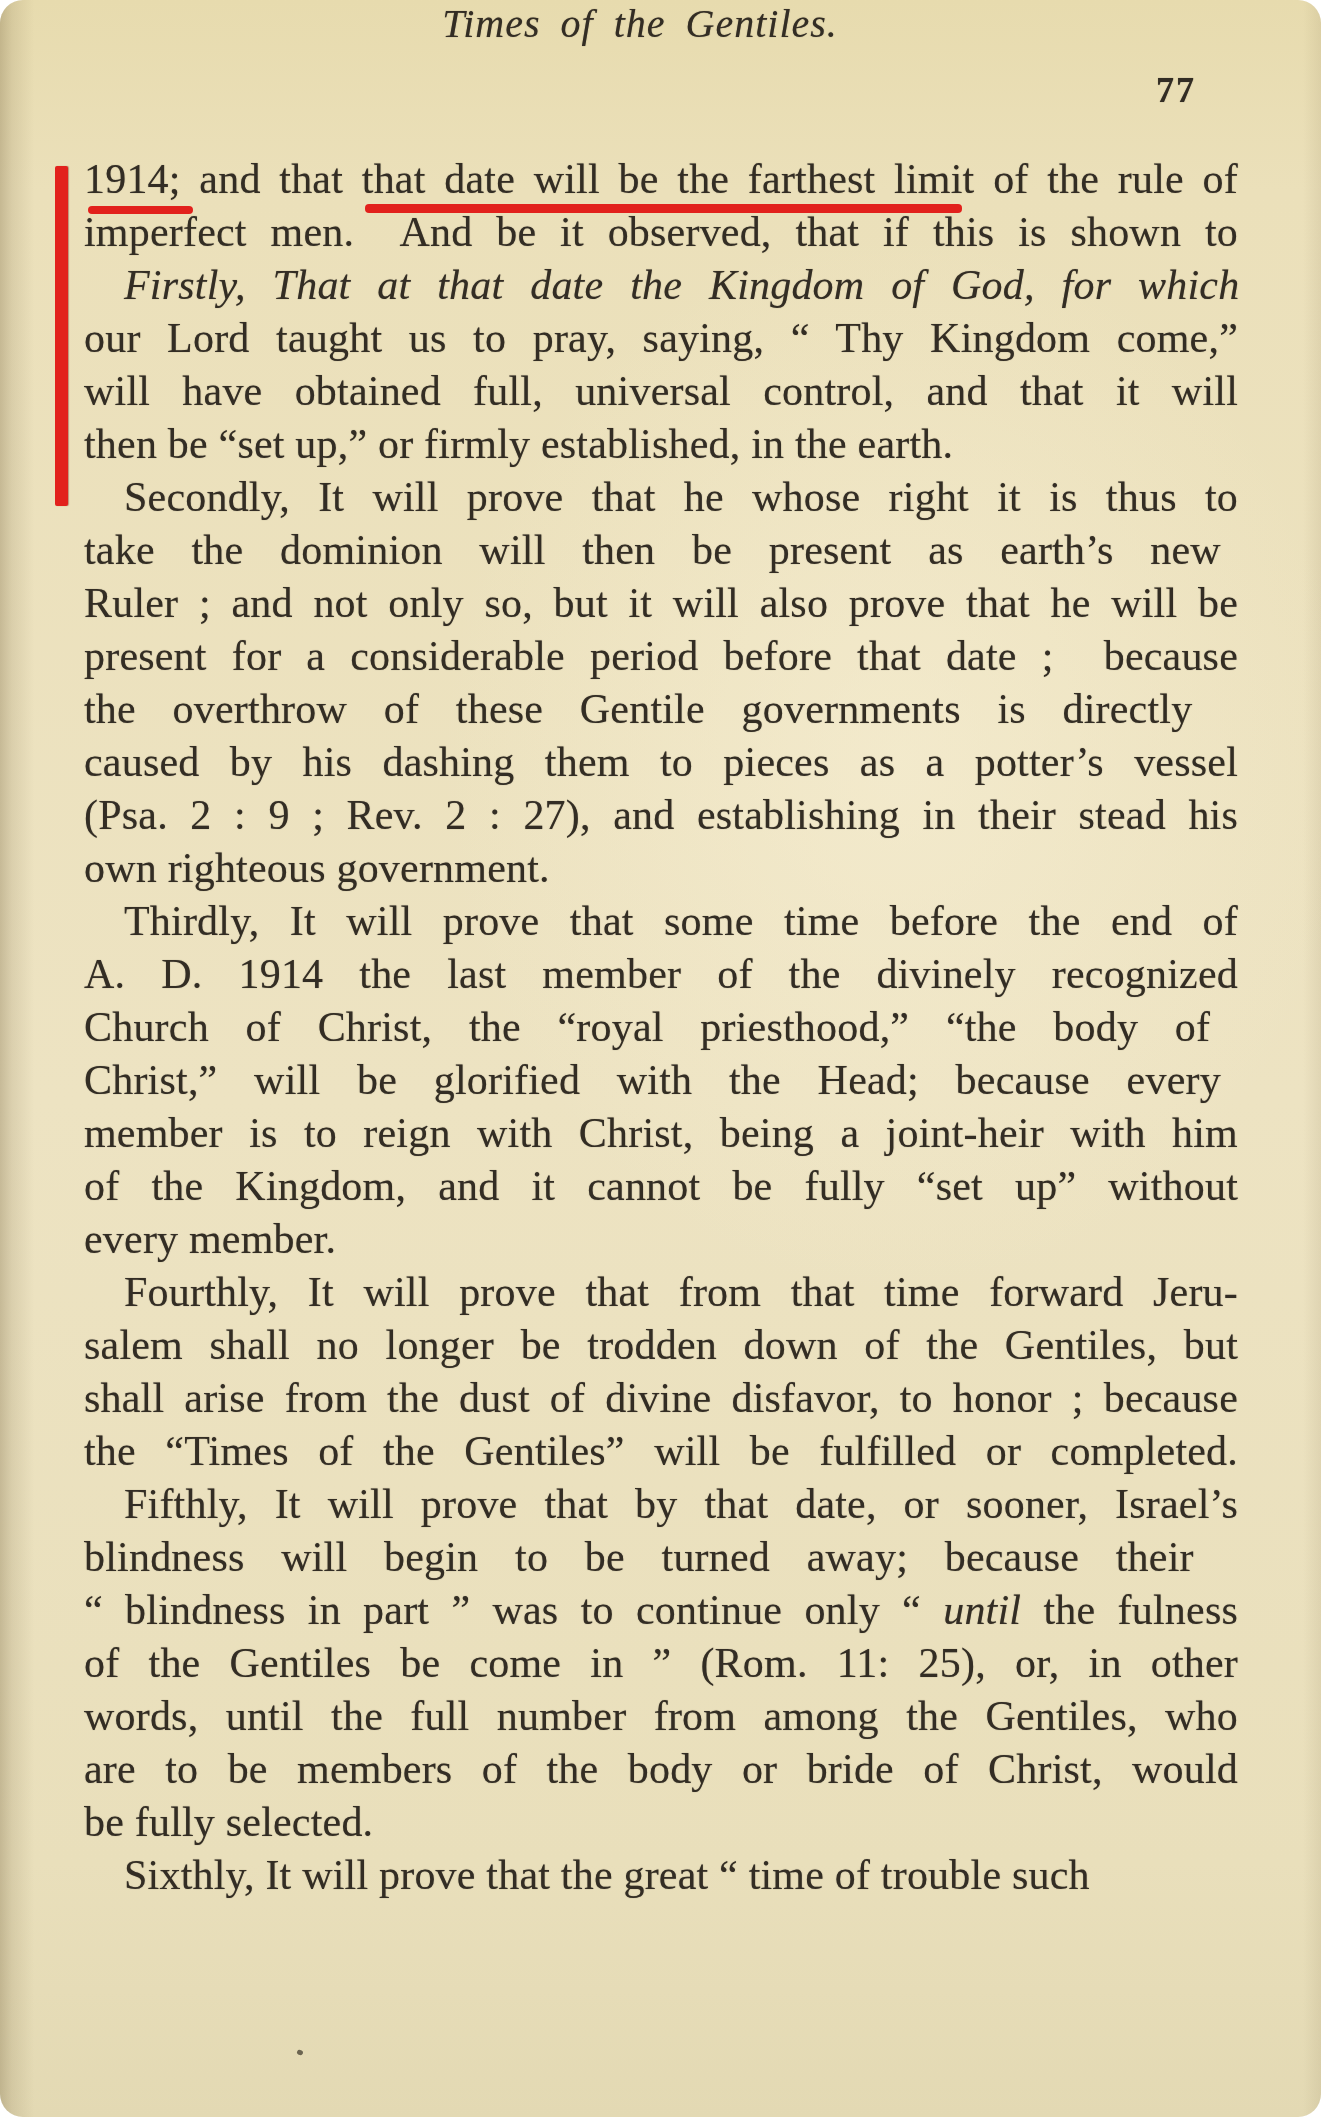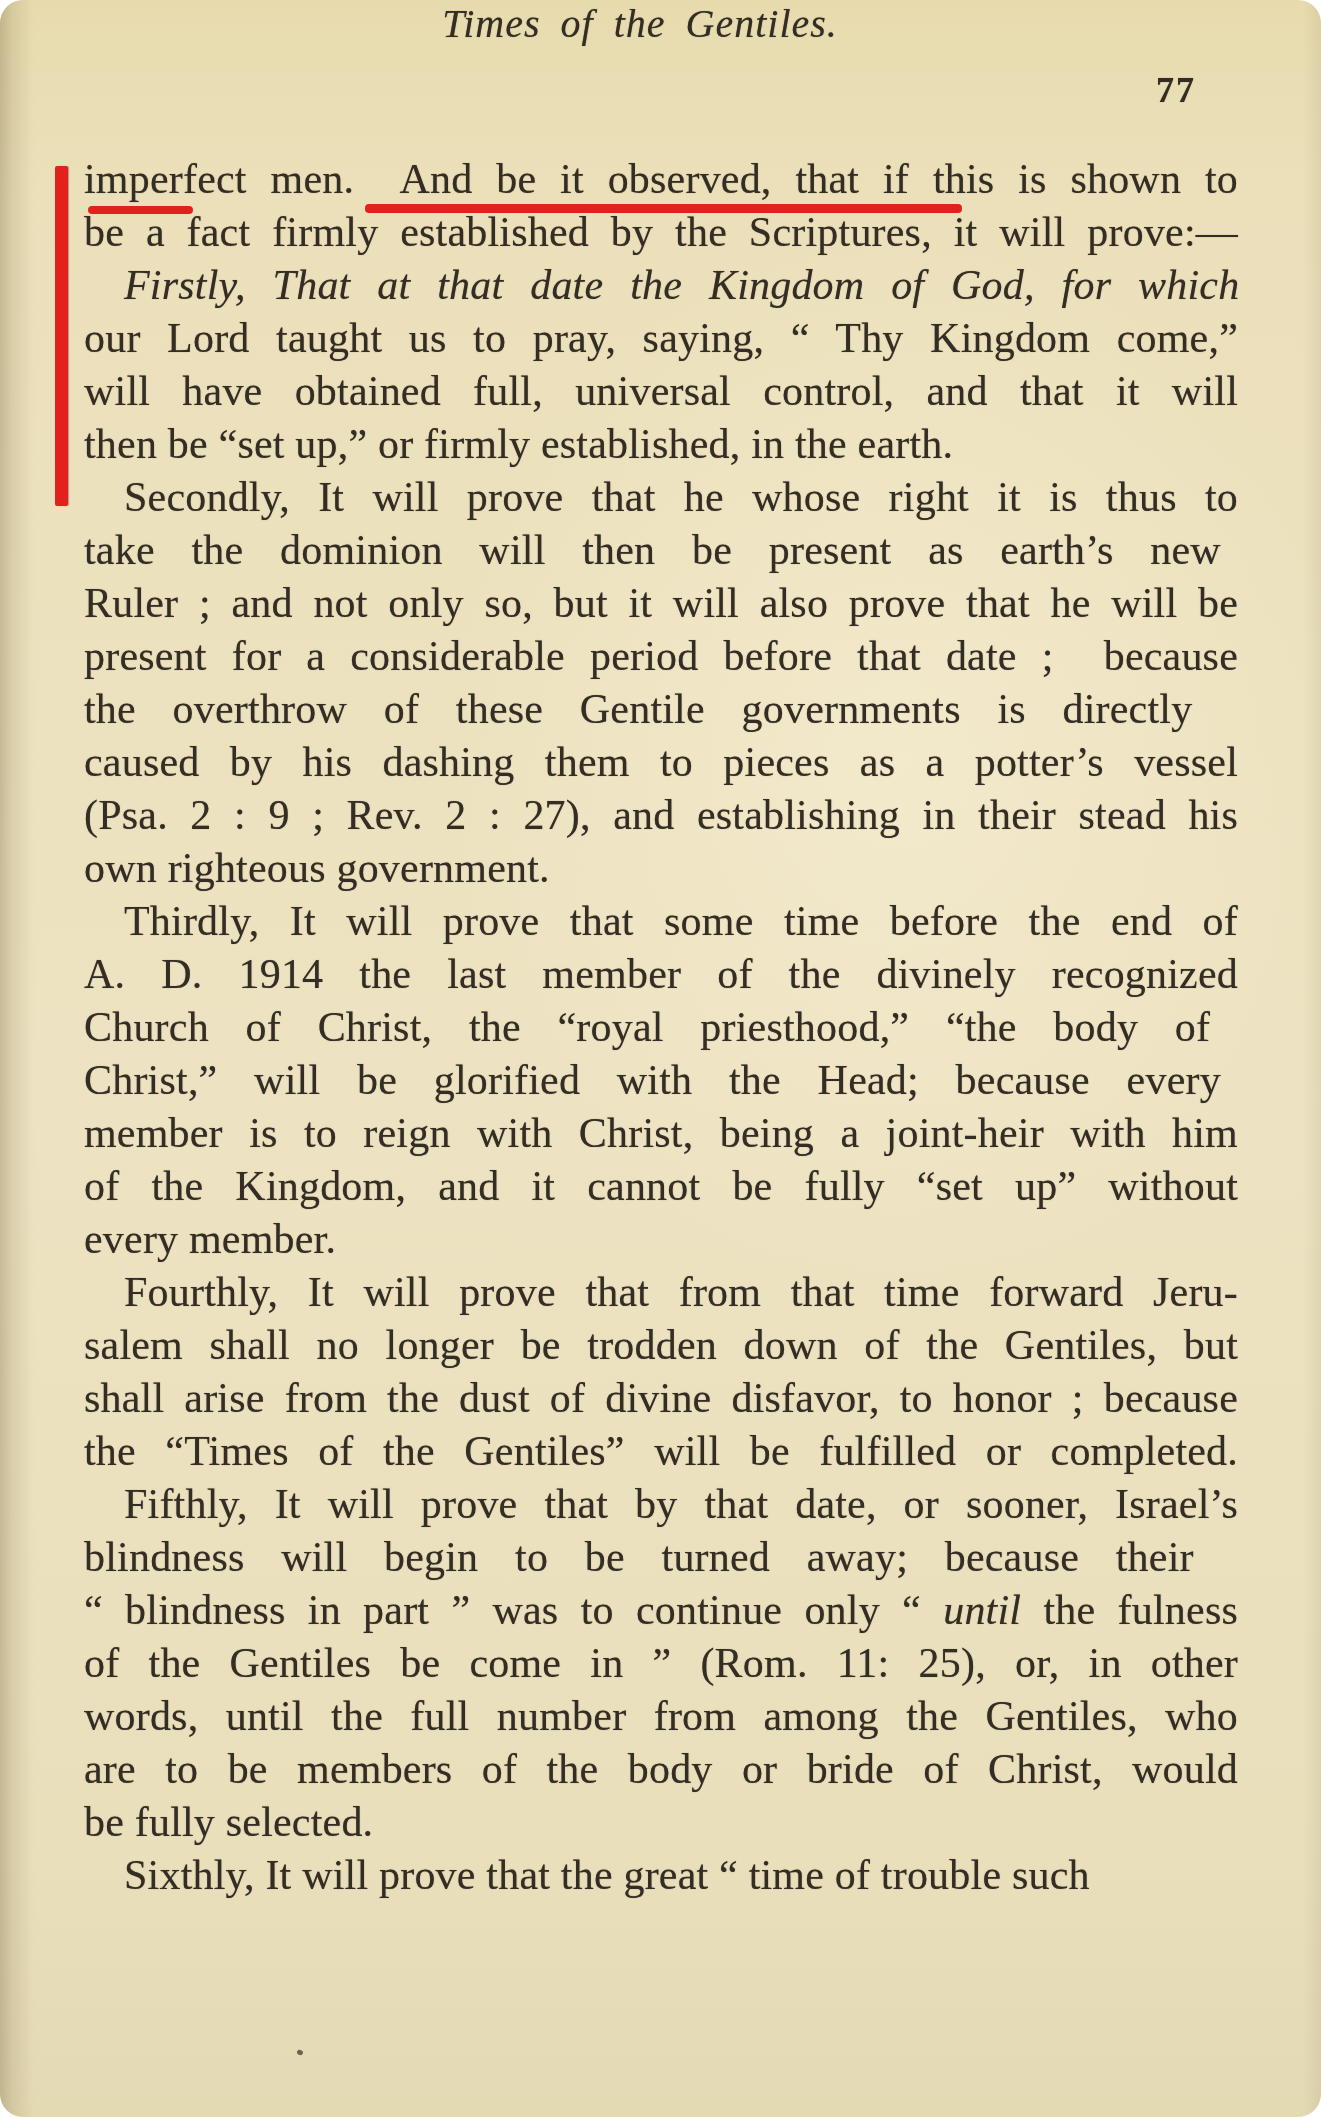--- a/index.html
+++ b/index.html
@@ -68,22 +68,22 @@
 </head>
 <body>
 
 <div class="page">
 
   <div class="header-title">Times of the Gentiles.</div>
 
   <div class="page-number">77</div>
 
   <div class="body-text">
+      <div class="line" style="word-spacing: 7.99399px;">1914; and that that date will be the farthest limit of the rule of</div>
       <div class="line" style="word-spacing: 13.125px;">imperfect men.  And be it observed, that if this is shown to</div>
-      <div class="line" style="word-spacing: 11.1484px;">be a fact firmly established by the Scriptures, it will prove:—</div>
       <div class="line indent" style="word-spacing: 16.1469px; font-style: italic;">Firstly, That at that date the Kingdom of God, for which</div>
       <div class="line" style="word-spacing: 15.8313px;">our Lord taught us to pray, saying, “ Thy Kingdom come,”</div>
       <div class="line" style="word-spacing: 21.5243px;">will have obtained full, universal control, and that it will</div>
       <div class="line">then be “set up,” or firmly established, in the earth.</div>
       <div class="line indent" style="word-spacing: 17.554px;">Secondly, It will prove that he whose right it is thus to</div>
       <div class="line" style="word-spacing: 26px;">take the dominion will then be present as earth’s new</div>
       <div class="line" style="word-spacing: 9.95424px;">Ruler ; and not only so, but it will also prove that he will be</div>
       <div class="line" style="word-spacing: 14.3594px;">present for a considerable period before that date ;  because</div>
       <div class="line" style="word-spacing: 26px;">the overthrow of these Gentile governments is directly</div>
       <div class="line" style="word-spacing: 19.6266px;">caused by his dashing them to pieces as a potter’s vessel</div>

